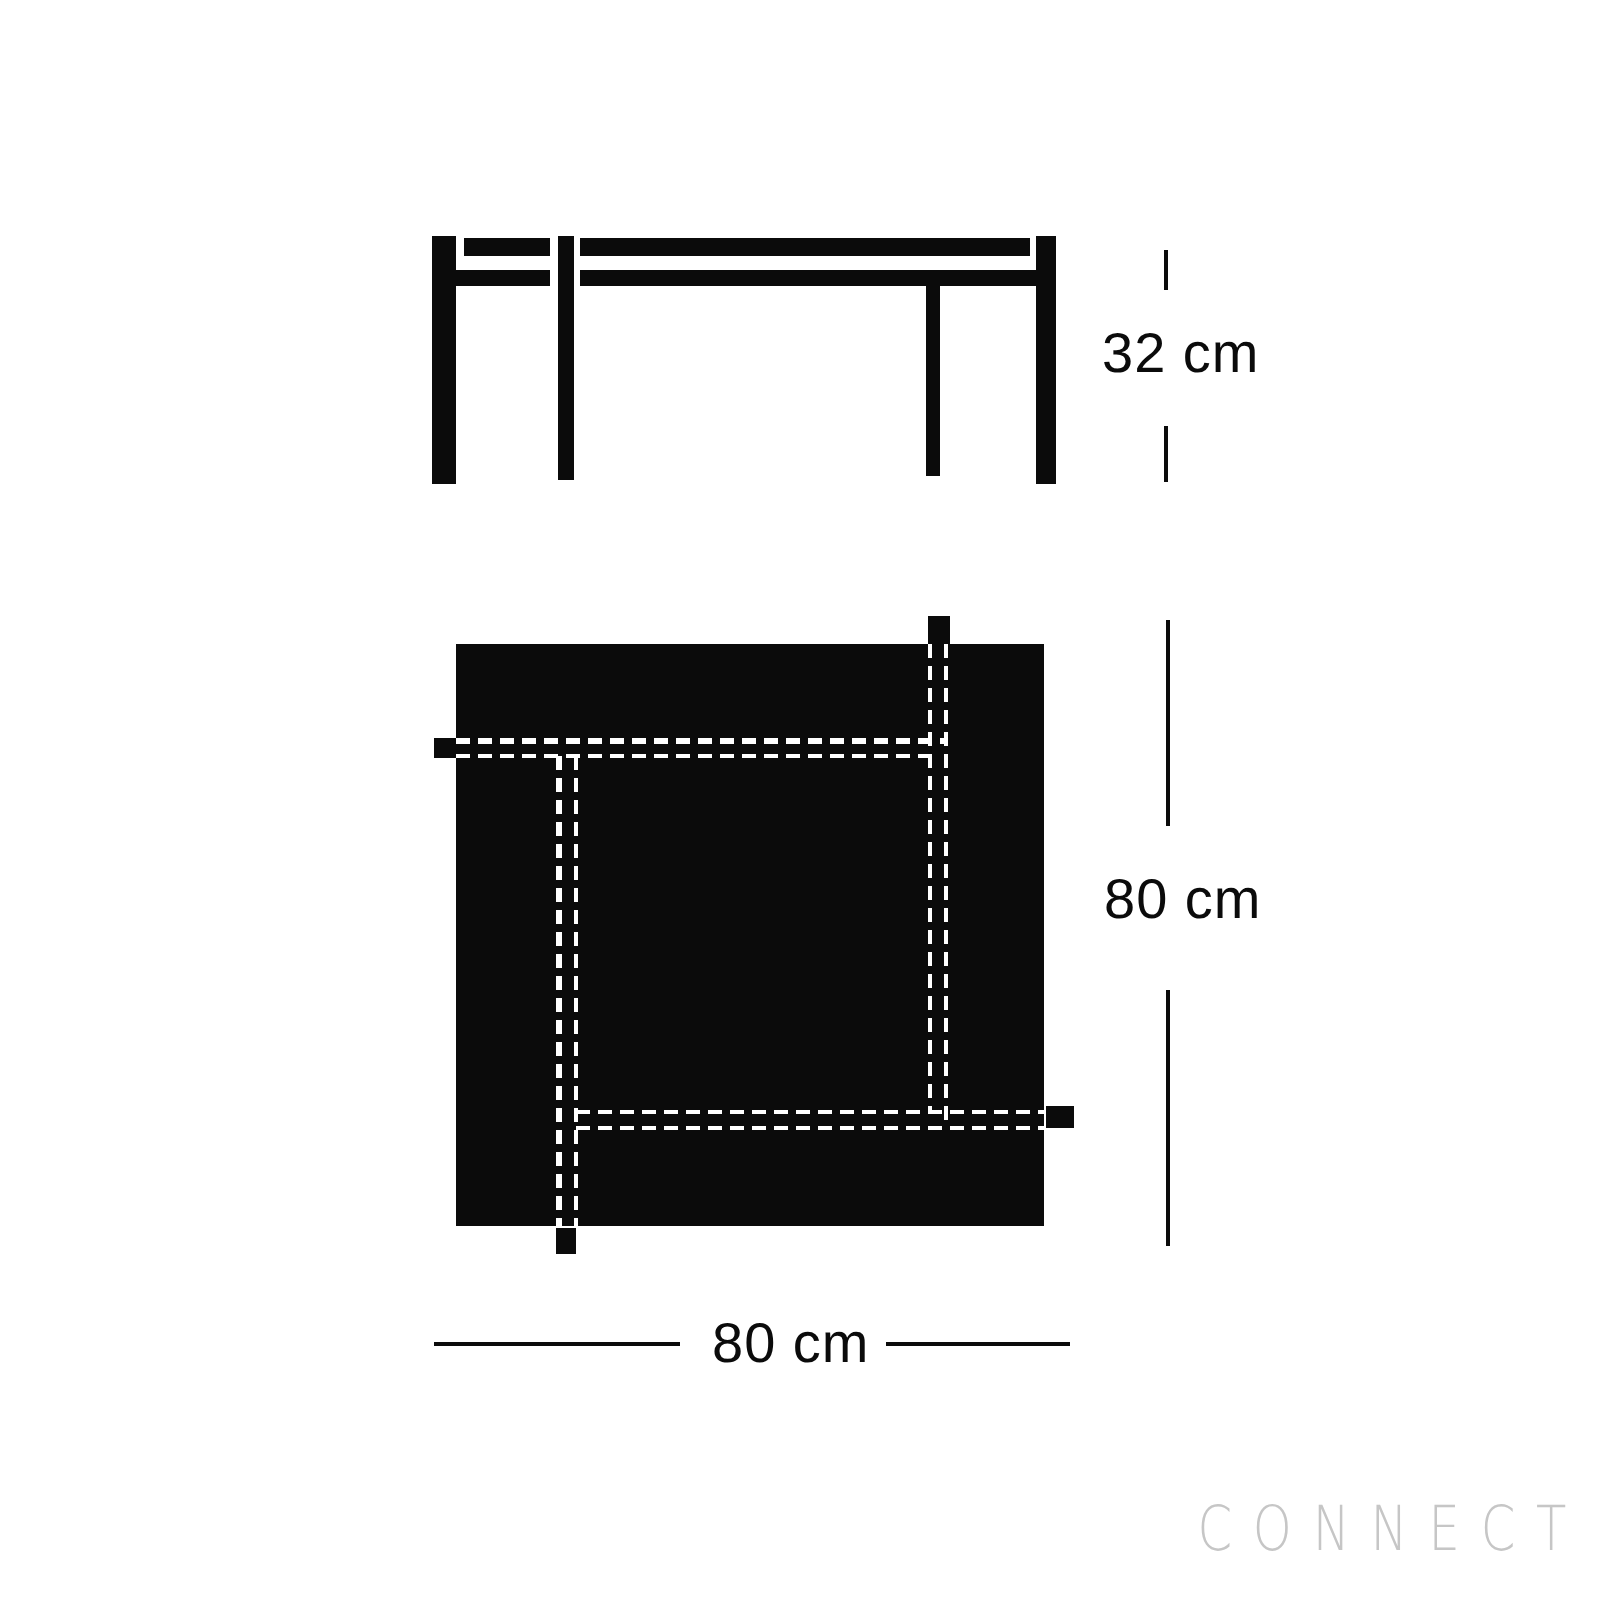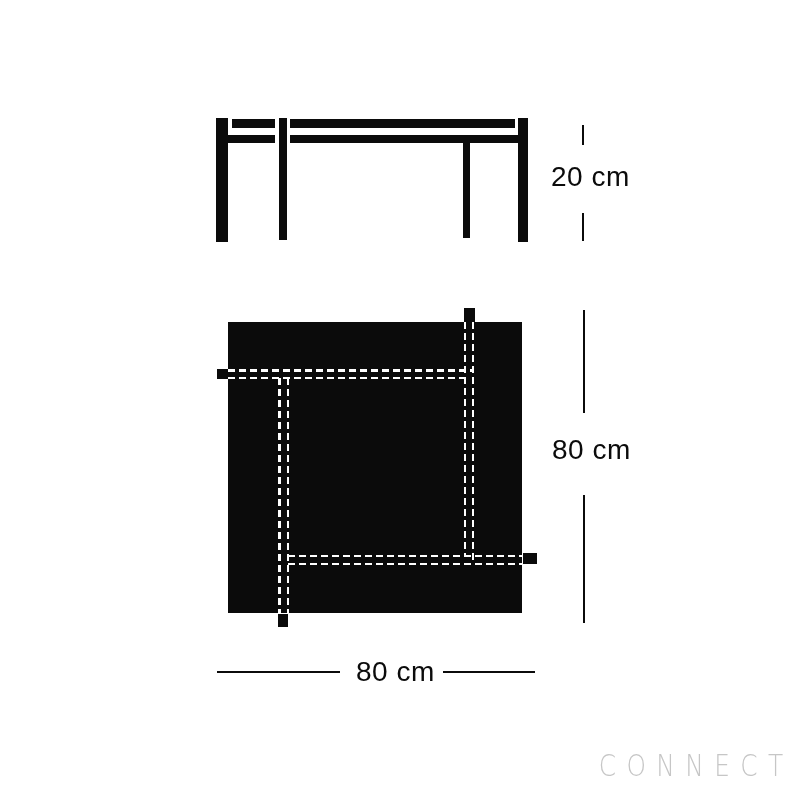--- a/index.html
+++ b/index.html
@@ -58,21 +58,21 @@
     <div class="abs ink" style="left:463px;top:143px;width:7px;height:95px;"></div>
     <div class="abs ink" style="left:232px;top:119px;width:43px;height:9px;"></div>
     <div class="abs ink" style="left:290px;top:119px;width:225px;height:9px;"></div>
     <div class="abs ink" style="left:228px;top:135px;width:47px;height:8px;"></div>
     <div class="abs ink" style="left:290px;top:135px;width:228px;height:8px;"></div>
   </div>
 
   <div>
     <div class="abs ink" style="left:582px;top:125px;width:2px;height:20px;"></div>
     <div class="abs ink" style="left:582px;top:213px;width:2px;height:28px;"></div>
-    <div class="dim-label" style="left:551px;top:163px;">20 cm</div>
+    <div class="dim-label" style="left:551px;top:163px;">32 cm</div>
   </div>
 
   <div>
     <div class="abs ink" style="left:228px;top:322px;width:294px;height:291px;"></div>
 
     <div class="dash-h" style="left:228px;top:369px;width:246px;"></div>
     <div class="dash-h" style="left:228px;top:376.5px;width:238px;"></div>
     <div class="dash-v" style="left:463.5px;top:322px;height:233px;"></div>
     <div class="dash-v" style="left:471.5px;top:322px;height:241px;"></div>
     <div class="dash-h" style="left:288px;top:554.5px;width:234px;"></div>

